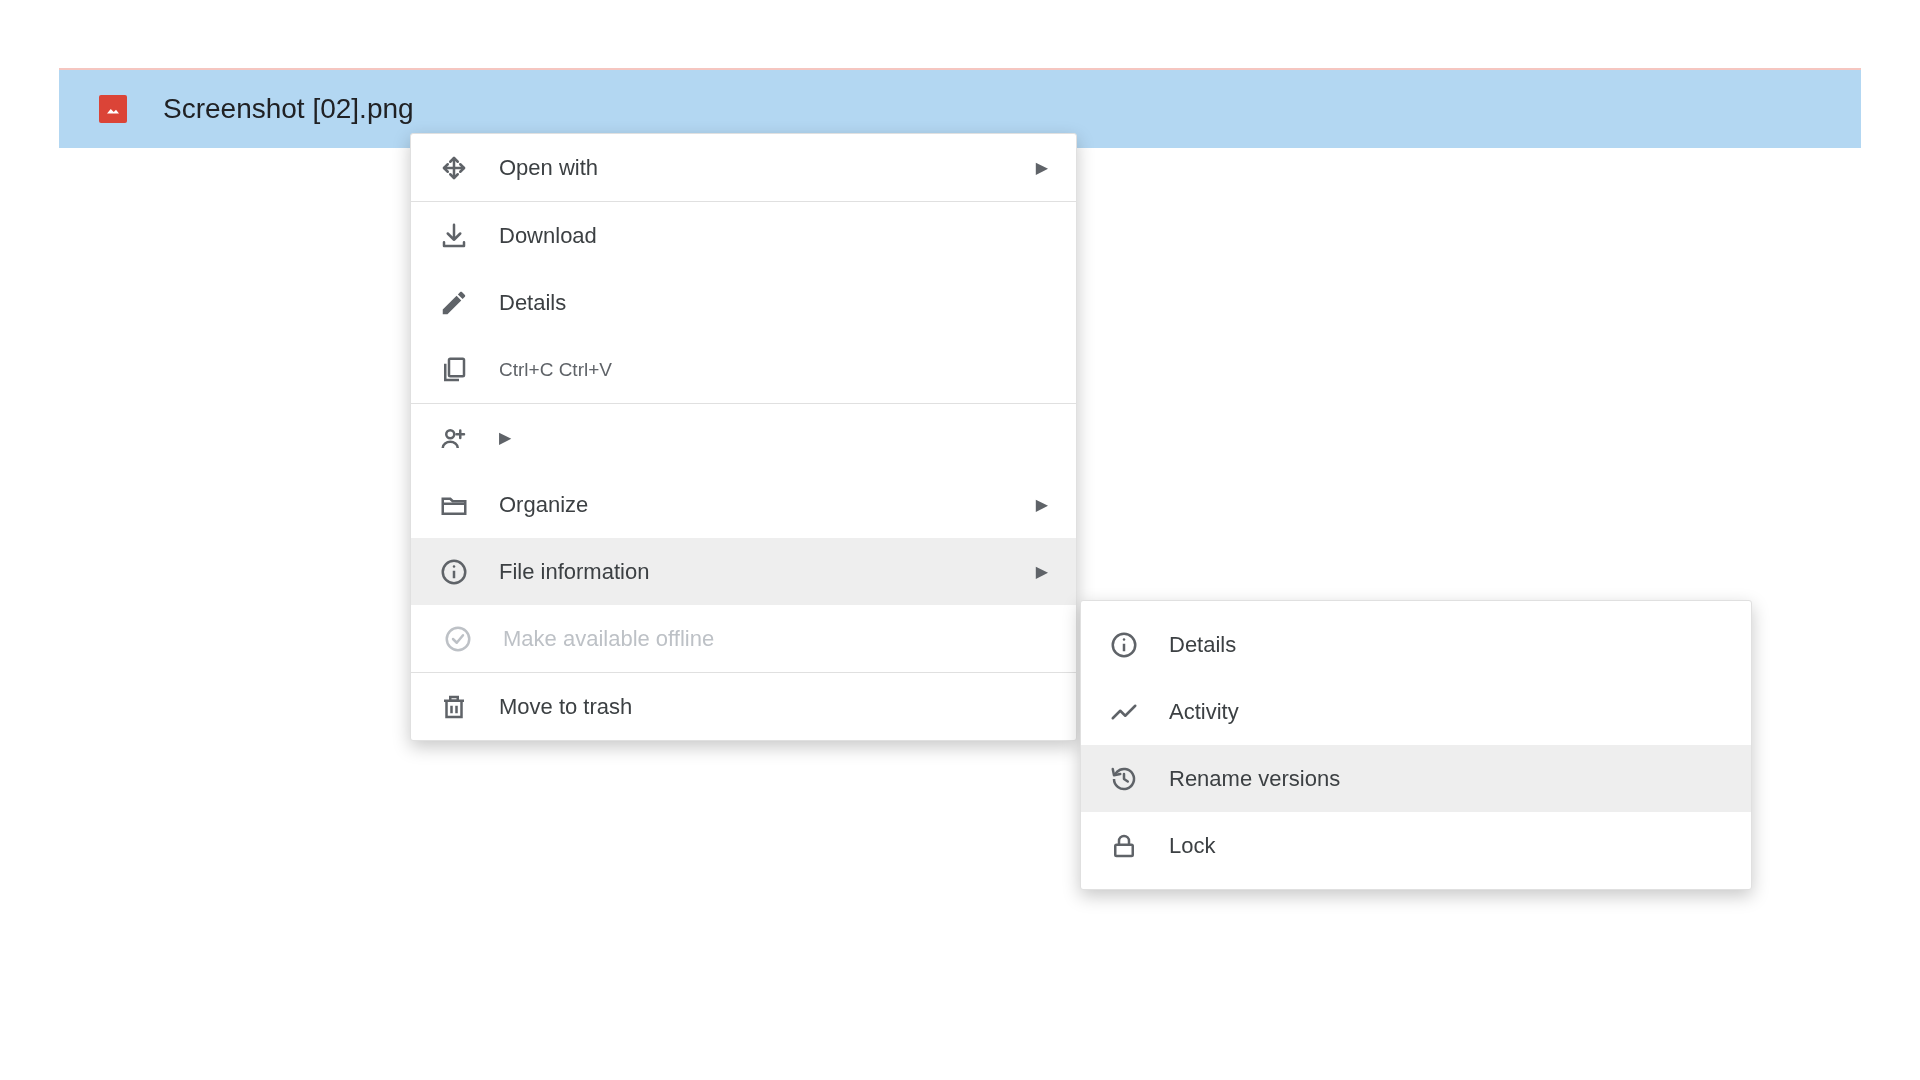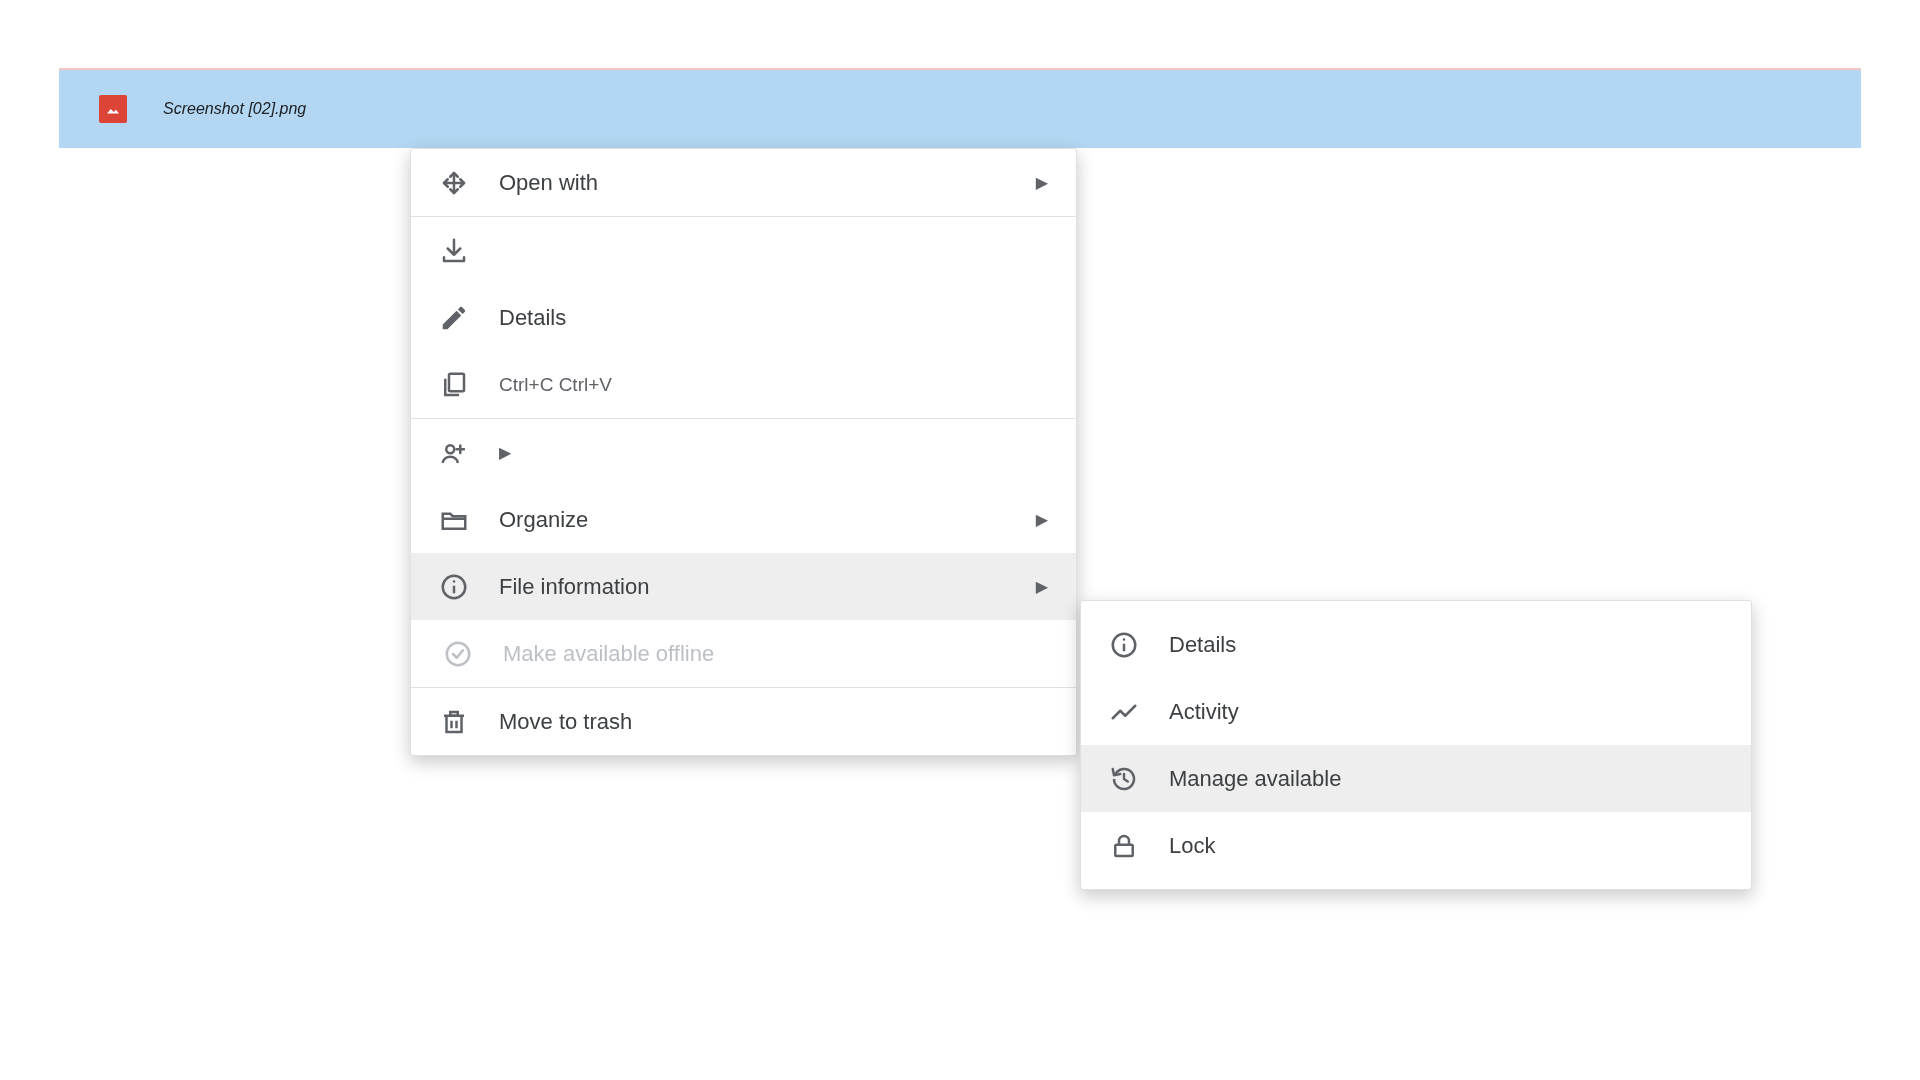--- a/index.html
+++ b/index.html
@@ -36,30 +36,29 @@
   }
   .file-row .thumb{
     width:28px;height:28px;
     background:#db4437;
     border-radius:2px;
     display:flex;align-items:center;justify-content:center;
     margin-right:36px;
   }
   .file-row .thumb svg{width:18px;height:18px;}
   .file-name{
-    font-size:16px;
+    font-size:28px;
     color:#202124;
-    font-style:italic;
   }
 
   
   .menu{
     position:absolute;
     left:410px;
-    top:148px;
+    top:133px;
     width:667px;
     background:#ffffff;
     border:1px solid var(--border);
     border-radius:3px;
     box-shadow:0 6px 18px rgba(0,0,0,0.22);
     padding:0;
   }
   .menu .item,
   .submenu .item{
     height:67px;
@@ -148,20 +147,21 @@
 
   <div class="sep"></div>
 
   <div class="item">
     <span class="icon">
       <svg viewBox="0 0 24 24" fill="none" stroke="currentColor" stroke-width="2">
         <path d="M12 3 V15 M12 15 L7 10 M12 15 L17 10" stroke-linecap="round" stroke-linejoin="round"></path>
         <path d="M4 17 V20 H20 V17" stroke-linecap="round" stroke-linejoin="round"></path>
       </svg>
     </span>
+    <span class="label">Download</span>
   </div>
 
   <div class="item">
     <span class="icon">
       <svg viewBox="0 0 24 24" fill="currentColor">
         <path d="M3 17.25V21h3.75L17.81 9.94l-3.75-3.75L3 17.25zM20.71 7.04c.39-.39.39-1.02 0-1.41l-2.34-2.34c-.39-.39-1.02-.39-1.41 0l-1.83 1.83 3.75 3.75 1.83-1.83z"></path>
       </svg>
     </span>
     <span class="label">Details</span>
   </div>
@@ -262,21 +262,21 @@
   </div>
 
   <div class="item highlight">
     <span class="icon">
       <svg viewBox="0 0 24 24" fill="none" stroke="currentColor" stroke-width="2">
         <path d="M4 12a8 8 0 1 0 2.3-5.6L4 9"></path>
         <polyline points="3,4 4,9 9,8" stroke-linecap="round" stroke-linejoin="round"></polyline>
         <polyline points="12,8 12,12 15,14" stroke-linecap="round" stroke-linejoin="round"></polyline>
       </svg>
     </span>
-    <span class="label">Manage available</span>
+    <span class="label">Rename versions</span>
   </div>
 
   <div class="item">
     <span class="icon">
       <svg viewBox="0 0 24 24" fill="none" stroke="currentColor" stroke-width="2">
         <rect x="5" y="11" width="14" height="9" rx="1"></rect>
         <path d="M8 11 V8 a4 4 0 0 1 8 0 V11"></path>
       </svg>
     </span>
     <span class="label">Lock</span>

